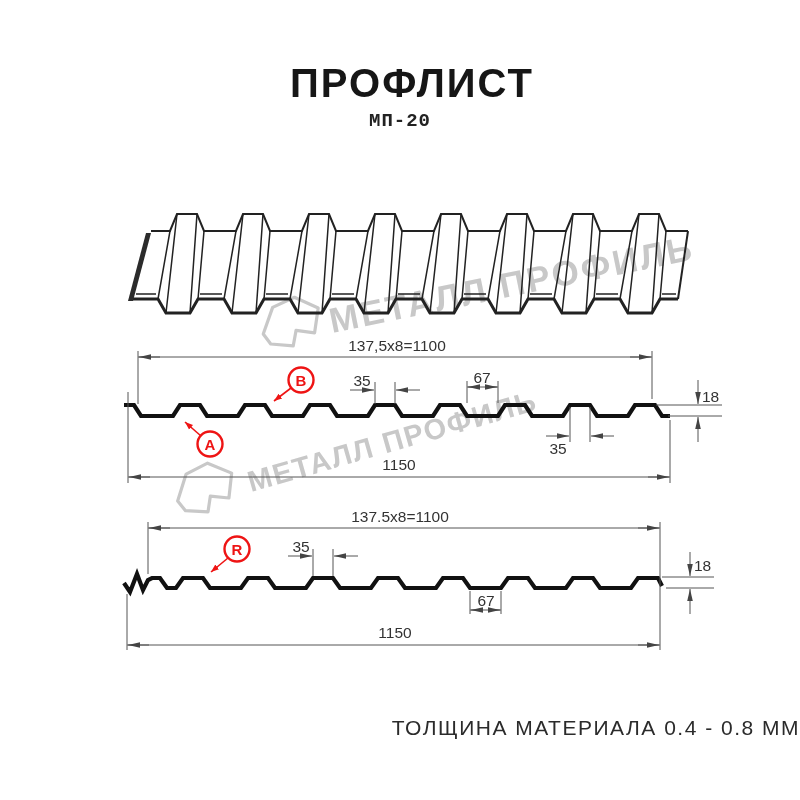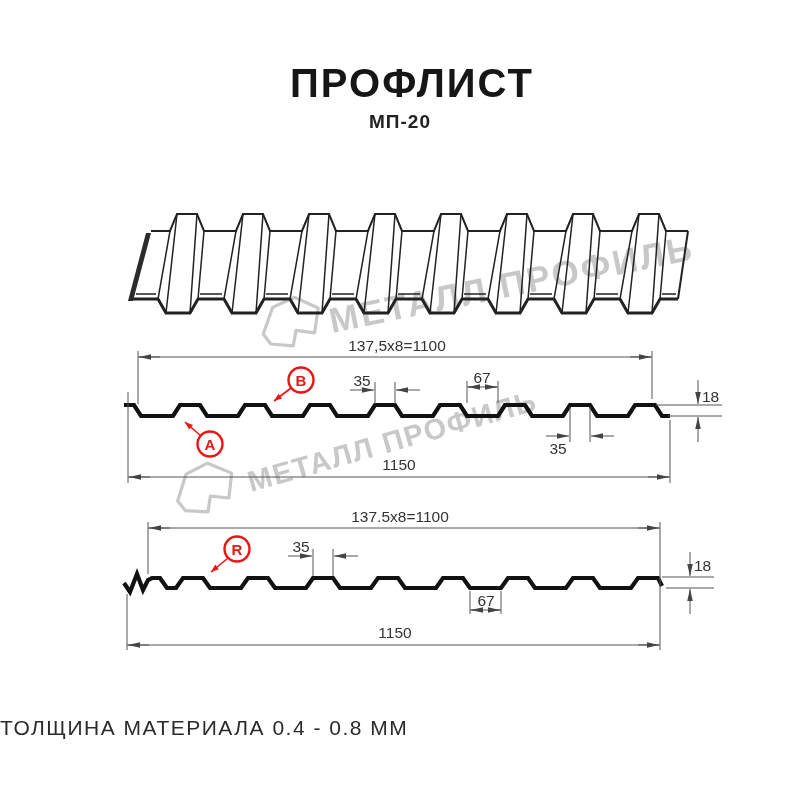--- a/index.html
+++ b/index.html
@@ -1,22 +1,22 @@
 <!DOCTYPE html>
 <html><head>
 <meta charset="utf-8">
 <style>
   html,body{margin:0;padding:0;background:#fff;}
   .page{position:relative;width:800px;height:800px;background:#ffffff;overflow:hidden;
         font-family:"Liberation Sans",sans-serif;}
   .title{position:absolute;top:63px;left:0;width:100%;text-align:center;
          font-size:40px;font-weight:700;letter-spacing:2px;color:#161616;line-height:1;padding-left:12px;}
   .subtitle{position:absolute;top:112px;left:0;width:100%;text-align:center;
-            font-size:19px;font-weight:600;letter-spacing:1px;color:#222;line-height:1;}
-  .footer{position:absolute;top:717px;left:0;width:100%;text-align:left;
+            font-size:19px;font-weight:600;letter-spacing:1px;color:#222;line-height:1;font-family:Liberation Mono, monospace;}
+  .footer{position:absolute;top:717px;left:0;width:100%;text-align:right;
           font-size:21px;font-weight:500;letter-spacing:1.5px;color:#2b2b2b;line-height:1;}
   svg{position:absolute;left:0;top:0;}
   .dimtxt{font-size:15.5px;fill:#333;font-family:"Liberation Sans",sans-serif;}
   .dimline{stroke:#555;stroke-width:1;fill:none;}
   .profile{stroke:#111;stroke-width:4.2;fill:none;stroke-linejoin:miter;}
   .sheetline{stroke:#222;fill:none;}
   .red{stroke:#ee1414;fill:none;}
   .redtxt{font-size:15px;font-weight:700;fill:#ee1414;font-family:"Liberation Sans",sans-serif;}
   .wm{fill:#c8c8c8;font-weight:700;font-family:"Liberation Sans",sans-serif;}
   .wmlogo{stroke:#c8c8c8;stroke-width:3.2;fill:none;stroke-linejoin:round;}

